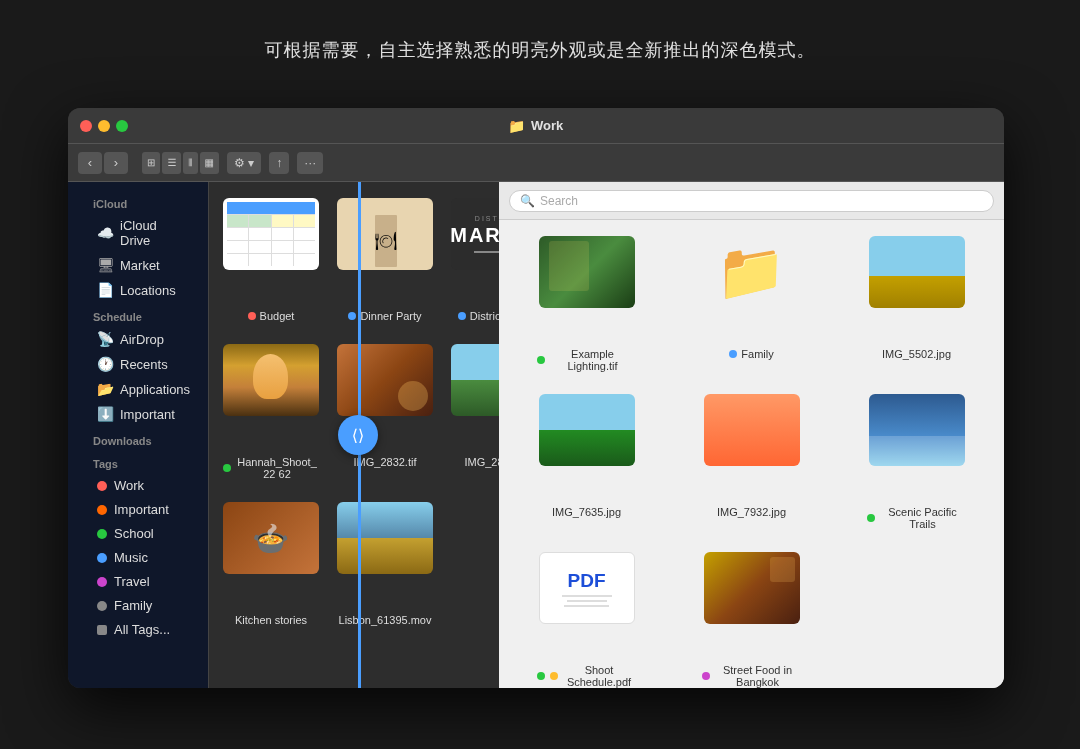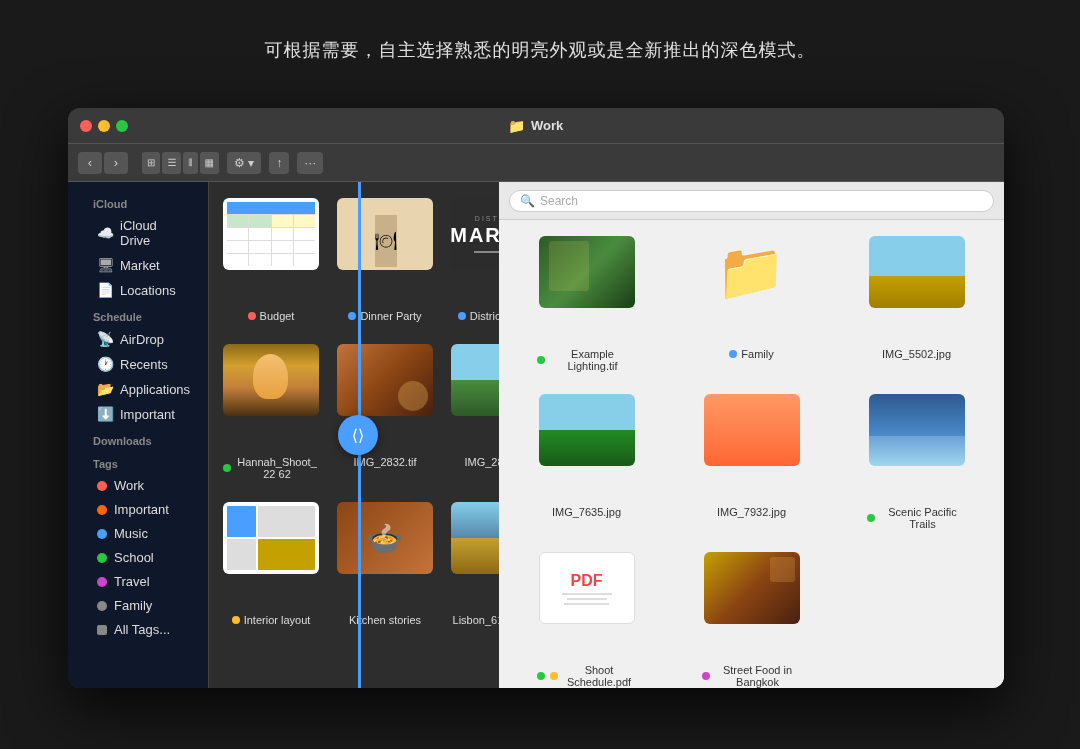--- a/index.html
+++ b/index.html
@@ -402,26 +402,26 @@
       <div class="sidebar-section-title">Tags</div>
       <div class="sidebar-item">
         <span class="tag-dot" style="background:#ff5f57;"></span>
         <span>Work</span>
       </div>
       <div class="sidebar-item">
         <span class="tag-dot" style="background:#ff6600;"></span>
         <span>Important</span>
       </div>
       <div class="sidebar-item">
+        <span class="tag-dot" style="background:#28c840;"></span>
+        <span>School</span>
+      </div>
+      <div class="sidebar-item">
         <span class="tag-dot" style="background:#4a9eff;"></span>
         <span>Music</span>
-      </div>
-      <div class="sidebar-item">
-        <span class="tag-dot" style="background:#28c840;"></span>
-        <span>School</span>
       </div>
       <div class="sidebar-item">
         <span class="tag-dot" style="background:#cc44cc;"></span>
         <span>Travel</span>
       </div>
       <div class="sidebar-item">
         <span class="tag-dot" style="background:#888;"></span>
         <span>Family</span>
       </div>
       <div class="sidebar-item">
@@ -497,33 +497,20 @@
           <div style="position:absolute; bottom:5px; right:5px; width:30px; height:30px; background:rgba(255,200,100,0.3); border-radius:50%;"></div>
         </div>
         <div class="file-label file-label-dark">IMG_2832.tif</div>
       </div>
 
       <div class="file-item file-item-dark">
         <div class="file-thumbnail" style="background: linear-gradient(180deg, #87ceeb 0%, #87ceeb 50%, #4a8c3f 50%, #2d5a27 100%);"></div>
         <div class="file-label file-label-dark">IMG_2839.jpg</div>
       </div>
 
-      <div class="file-item file-item-dark">
-        <div class="file-thumbnail" style="background:#fff; padding:4px;">
-          <div style="width:100%; height:100%; display:grid; grid-template-columns:1fr 2fr; grid-template-rows:1fr 1fr; gap:2px;">
-            <div style="background:#4a9eff; border-radius:1px;"></div>
-            <div style="background:#ddd; border-radius:1px;"></div>
-            <div style="background:#ddd; border-radius:1px;"></div>
-            <div style="background:#c4a000; border-radius:1px;"></div>
-          </div>
-        </div>
-        <div class="file-label file-label-dark">
-          <span class="label-dot" style="background:#febc2e;"></span>Interior layout
-        </div>
-      </div>
 
       <div class="file-item file-item-dark">
         <div class="file-thumbnail" style="background: linear-gradient(135deg, #8B4513, #c4733a); display:flex; align-items:center; justify-content:center; font-size:30px;">🍲</div>
         <div class="file-label file-label-dark">Kitchen stories</div>
       </div>
 
       <div class="file-item file-item-dark">
         <div class="file-thumbnail" style="background: linear-gradient(180deg, #87ceeb 0%, #5588aa 50%, #c4a030 50%, #8B6914 100%);"></div>
         <div class="file-label file-label-dark">Lisbon_61395.mov</div>
       </div>
@@ -583,21 +570,21 @@
           <div class="file-thumbnail" style="background: linear-gradient(180deg, #2d5a90 0%, #4a8ccc 60%, #87ceeb 100%); position:relative; overflow:hidden;">
             <div style="position:absolute; bottom:0; left:0; right:0; height:30px; background:rgba(255,255,255,0.2);"></div>
           </div>
           <div class="file-label file-label-light">
             <span class="label-dot" style="background:#28c840;"></span>Scenic Pacific Trails
           </div>
         </div>
 
         <div class="file-item file-item-light">
           <div class="file-thumbnail" style="background:#fff; border:1px solid #ddd; display:flex; flex-direction:column; align-items:center; justify-content:center; gap:3px;">
-            <div style="color:#ef4444; font-size:16px; font-weight:bold;">PDF</div>
+            <div style="color:#1d4ed8; font-size:19px; font-weight:bold;">PDF</div>
             <div style="width:50px; height:2px; background:#ddd;"></div>
             <div style="width:40px; height:2px; background:#ddd;"></div>
             <div style="width:45px; height:2px; background:#ddd;"></div>
           </div>
           <div class="file-label file-label-light">
             <span class="label-dot" style="background:#28c840; margin-right:1px;"></span>
             <span class="label-dot" style="background:#febc2e;"></span>Shoot Schedule.pdf
           </div>
         </div>
 

